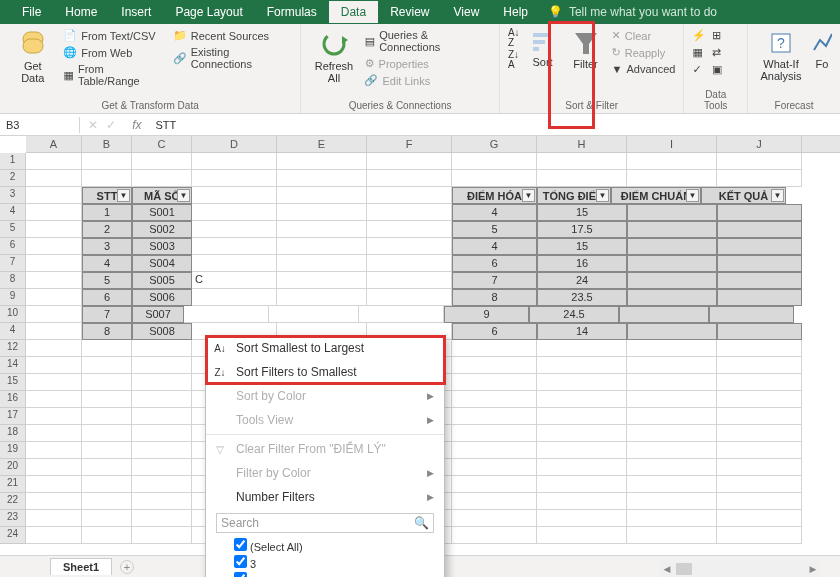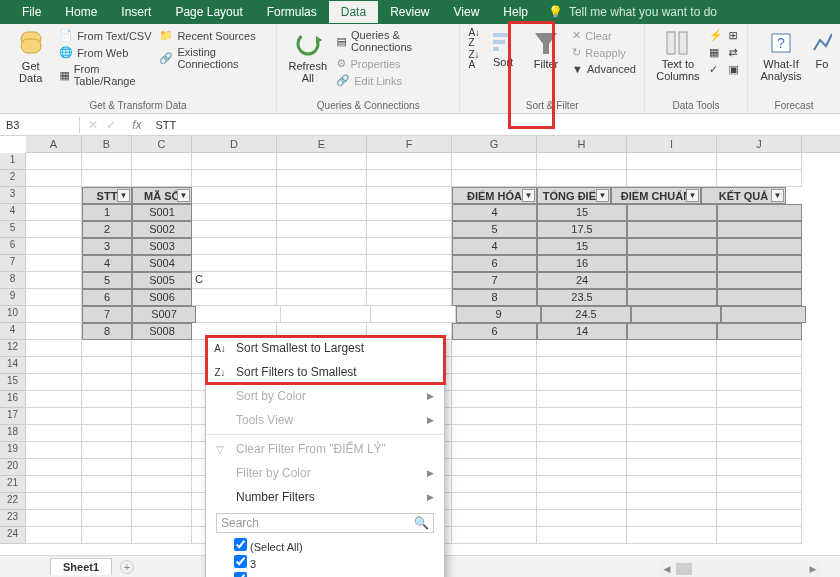--- a/index.html
+++ b/index.html
@@ -174,28 +174,20 @@
             <span>▼</span>
             <span>Advanced</span>
           </div>
       </div>
     </div>
     <div class="group-label">Sort &amp; Filter</div>
   </div>
 
   <div class="group">
     <div class="group-body">
-      <div class="big-btn">
-        <svg width="26" height="26">
-            <rect x="2" y="2" width="8" height="22" fill="#e8e8e8" stroke="#999"></rect>
-            <rect x="14" y="2" width="8" height="22" fill="#e8e8e8" stroke="#999"></rect>
-          </svg>
-        <span style="white-space:pre-line">Text to
-Columns</span>
-      </div>
       <div class="col">
         <div class="mini">⚡</div>
         <div class="mini">▦</div>
         <div class="mini">✓</div>
       </div>
       <div class="col">
         <div class="mini">⊞</div>
         <div class="mini">⇄</div>
         <div class="mini">▣</div>
       </div>
@@ -380,21 +372,21 @@
         <div class="cell " style="width: 85px;"></div>
         <div class="cell td" style="width: 85px;">8</div>
         <div class="cell td" style="width: 90px;">23.5</div>
         <div class="cell td" style="width: 90px;"></div>
         <div class="cell td" style="width: 85px;"></div>
       </div>
       <div class="row">
         <div class="rowhdr">10</div>
         <div class="cell " style="width: 56px;"></div>
         <div class="cell td" style="width: 50px;">7</div>
-        <div class="cell td" style="width: 64px;">S007</div>
+        <div class="cell td" style="width: 52px;">S007</div>
         <div class="cell " style="width: 85px;"></div>
         <div class="cell " style="width: 90px;"></div>
         <div class="cell " style="width: 85px;"></div>
         <div class="cell td" style="width: 85px;">9</div>
         <div class="cell td" style="width: 90px;">24.5</div>
         <div class="cell td" style="width: 90px;"></div>
         <div class="cell td" style="width: 85px;"></div>
       </div>
       <div class="row">
         <div class="rowhdr">4</div>

